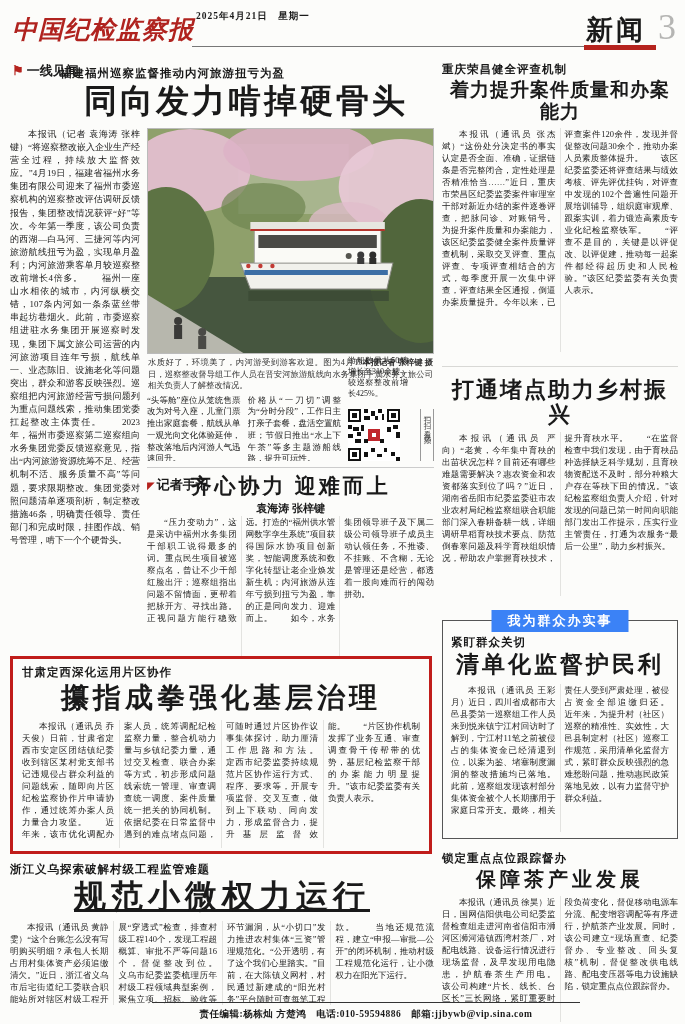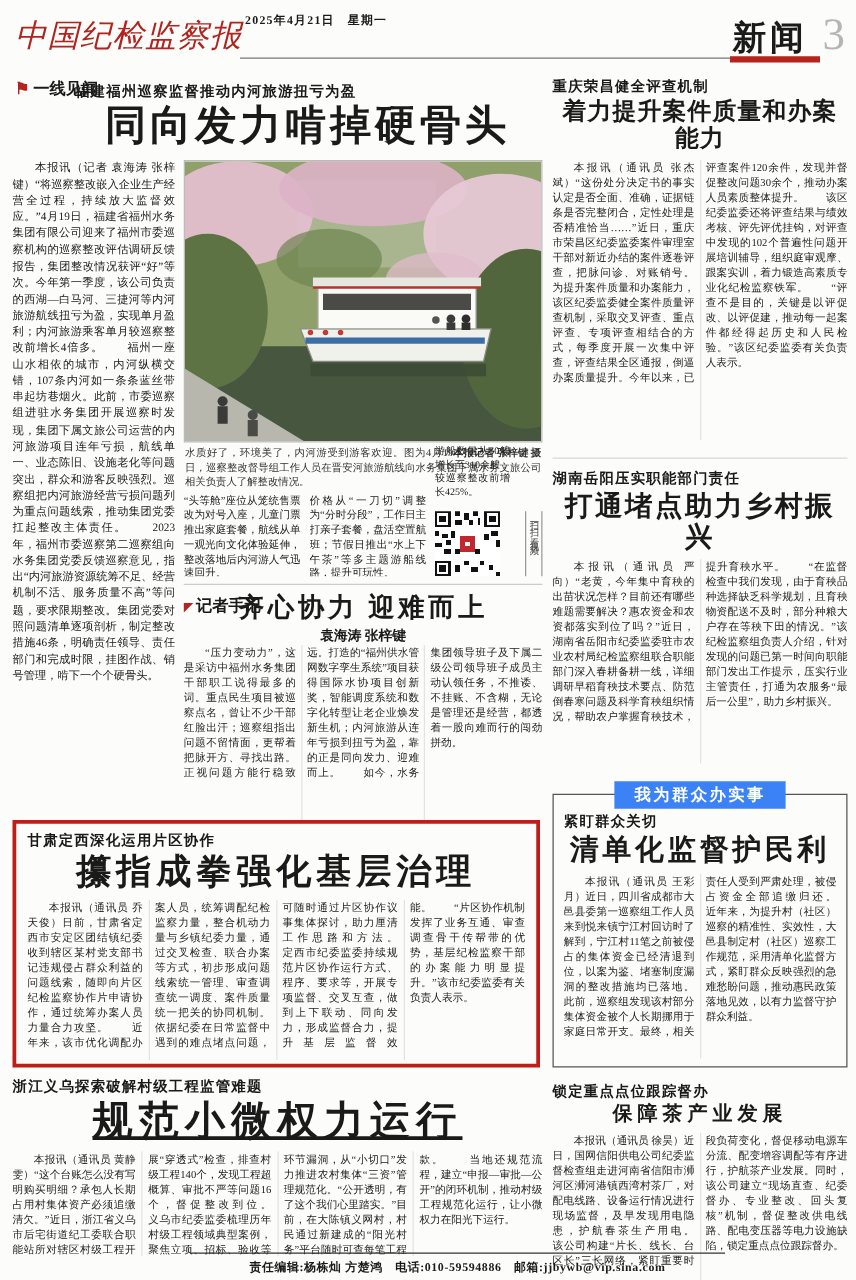--- a/index.html
+++ b/index.html
@@ -1,20 +1,20 @@
 <!DOCTYPE html>
 <html><head>
 <meta charset="utf-8">
 <style>
   html,body{margin:0;padding:0;background:#e8e8e6;}
   .page{position:relative;width:685px;height:1024px;margin:0 auto;background:#fcfcfa;
         font-family:"Liberation Serif","DejaVu Serif",serif;color:#1a1a1a;overflow:hidden;}
   
   .masthead{position:absolute;left:12px;top:10px;width:175px;height:40px;}
-  .masthead .logo{font-size:25px;font-weight:400;font-style:italic;color:#b0231f;letter-spacing:1px;line-height:40px;white-space:nowrap;text-align:right;}
+  .masthead .logo{font-size:25px;font-weight:700;font-style:italic;color:#b0231f;letter-spacing:1px;line-height:40px;white-space:nowrap;text-align:right;}
   .dateline{position:absolute;left:196px;top:10px;font-size:9.5px;font-weight:bold;letter-spacing:1px;}
   .header-rule{position:absolute;left:192px;top:46px;width:400px;height:1px;background:#777;}
   .section-name{position:absolute;left:586px;top:12px;font-size:27px;font-weight:bold;letter-spacing:3px;}
   .section-bar{position:absolute;left:584px;top:45px;width:72px;height:5px;background:#b5231e;}
   .page-num{position:absolute;left:658px;top:6px;font-size:36px;color:#b5b5b3;font-weight:400;}
   
   .col-label{position:absolute;left:12px;top:62px;font-size:13px;font-weight:bold;}
   .col-label .flag{color:#b5231e;font-size:13px;margin-right:3px;}
   
   .kicker{font-size:11.5px;font-weight:bold;letter-spacing:1px;}
@@ -56,21 +56,21 @@
   .r1 .r-body{height:224px;}
   .r2{margin-top:14px;border-top:1px solid #d8d8d5;padding-top:8px;}
   .r2 .headline{font-size:22px;letter-spacing:2px;}
   .r2 .r-body{height:164px;}
   .minsheng-box{position:relative;margin-top:24px;border:1.5px solid #555;padding:14px 8px 6px;}
   .ms-label{position:absolute;top:-11px;left:50%;transform:translateX(-50%);background:#3b82f6;color:#fff;
             font-size:13px;font-weight:bold;letter-spacing:2px;padding:2px 16px;white-space:nowrap;}
   .minsheng-box .headline{font-size:23px;letter-spacing:3px;margin-top:2px;}
   .minsheng-box .r-body{height:148px;}
   .r4{margin-top:12px;}
-  .r4 .headline{font-size:16px;letter-spacing:4px;}
+  .r4 .headline{font-size:20px;letter-spacing:4px;}
   .r4 .r-body{height:126px;}
   
   .footer{position:absolute;left:152px;top:1002px;width:428px;border-top:1px solid #333;
           text-align:center;font-size:9.5px;font-weight:bold;padding-top:5px;letter-spacing:.5px;}
 </style>
 </head>
 <body>
 
 <div class="page">
 
@@ -212,21 +212,20 @@
 
   <div class="right-zone">
 
     <div class="r-article r1">
       <div class="kicker">重庆荣昌健全评查机制</div>
       <div class="headline">着力提升案件质量和办案能力</div>
       <div class="r-body body-text">本报讯（通讯员 张杰斌）“这份处分决定书的事实认定是否全面、准确，证据链条是否完整闭合，定性处理是否精准恰当……”近日，重庆市荣昌区纪委监委案件审理室干部对新近办结的案件逐卷评查，把脉问诊、对账销号。　　为提升案件质量和办案能力，该区纪委监委健全案件质量评查机制，采取交叉评查、重点评查、专项评查相结合的方式，每季度开展一次集中评查，评查结果全区通报，倒逼办案质量提升。今年以来，已评查案件120余件，发现并督促整改问题30余个，推动办案人员素质整体提升。　　该区纪委监委还将评查结果与绩效考核、评先评优挂钩，对评查中发现的102个普遍性问题开展培训辅导，组织庭审观摩、跟案实训，着力锻造高素质专业化纪检监察铁军。　　“评查不是目的，关键是以评促改、以评促建，推动每一起案件都经得起历史和人民检验。”该区纪委监委有关负责人表示。</div>
     </div>
 
     <div class="r-article r2">
-      <div class="kicker">湖南岳阳压实职能部门责任</div>
       <div class="headline">打通堵点助力乡村振兴</div>
       <div class="r-body body-text">本报讯（通讯员 严向）“老黄，今年集中育秧的出苗状况怎样？目前还有哪些难题需要解决？惠农资金和农资都落实到位了吗？”近日，湖南省岳阳市纪委监委驻市农业农村局纪检监察组联合职能部门深入春耕备耕一线，详细调研早稻育秧技术要点、防范倒春寒问题及科学育秧组织情况，帮助农户掌握育秧技术，提升育秧水平。　　“在监督检查中我们发现，由于育秧品种选择缺乏科学规划，且育秧物资配送不及时，部分种粮大户存在等秧下田的情况。”该纪检监察组负责人介绍，针对发现的问题已第一时间向职能部门发出工作提示，压实行业主管责任，打通为农服务“最后一公里”，助力乡村振兴。</div>
     </div>
 
     <div class="minsheng-box">
       <div class="ms-label">我为群众办实事</div>
       <div class="kicker">紧盯群众关切</div>
       <div class="headline">清单化监督护民利</div>
       <div class="r-body body-text">本报讯（通讯员 王彩月）近日，四川省成都市大邑县委第一巡察组工作人员来到悦来镇宁江村回访时了解到，宁江村11笔之前被侵占的集体资金已经清退到位，以案为鉴、堵塞制度漏洞的整改措施均已落地。　　此前，巡察组发现该村部分集体资金被个人长期挪用于家庭日常开支。最终，相关责任人受到严肃处理，被侵占资金全部追缴归还。　　近年来，为提升村（社区）巡察的精准性、实效性，大邑县制定村（社区）巡察工作规范，采用清单化监督方式，紧盯群众反映强烈的急难愁盼问题，推动惠民政策落地见效，以有力监督守护群众利益。</div>
     </div>

